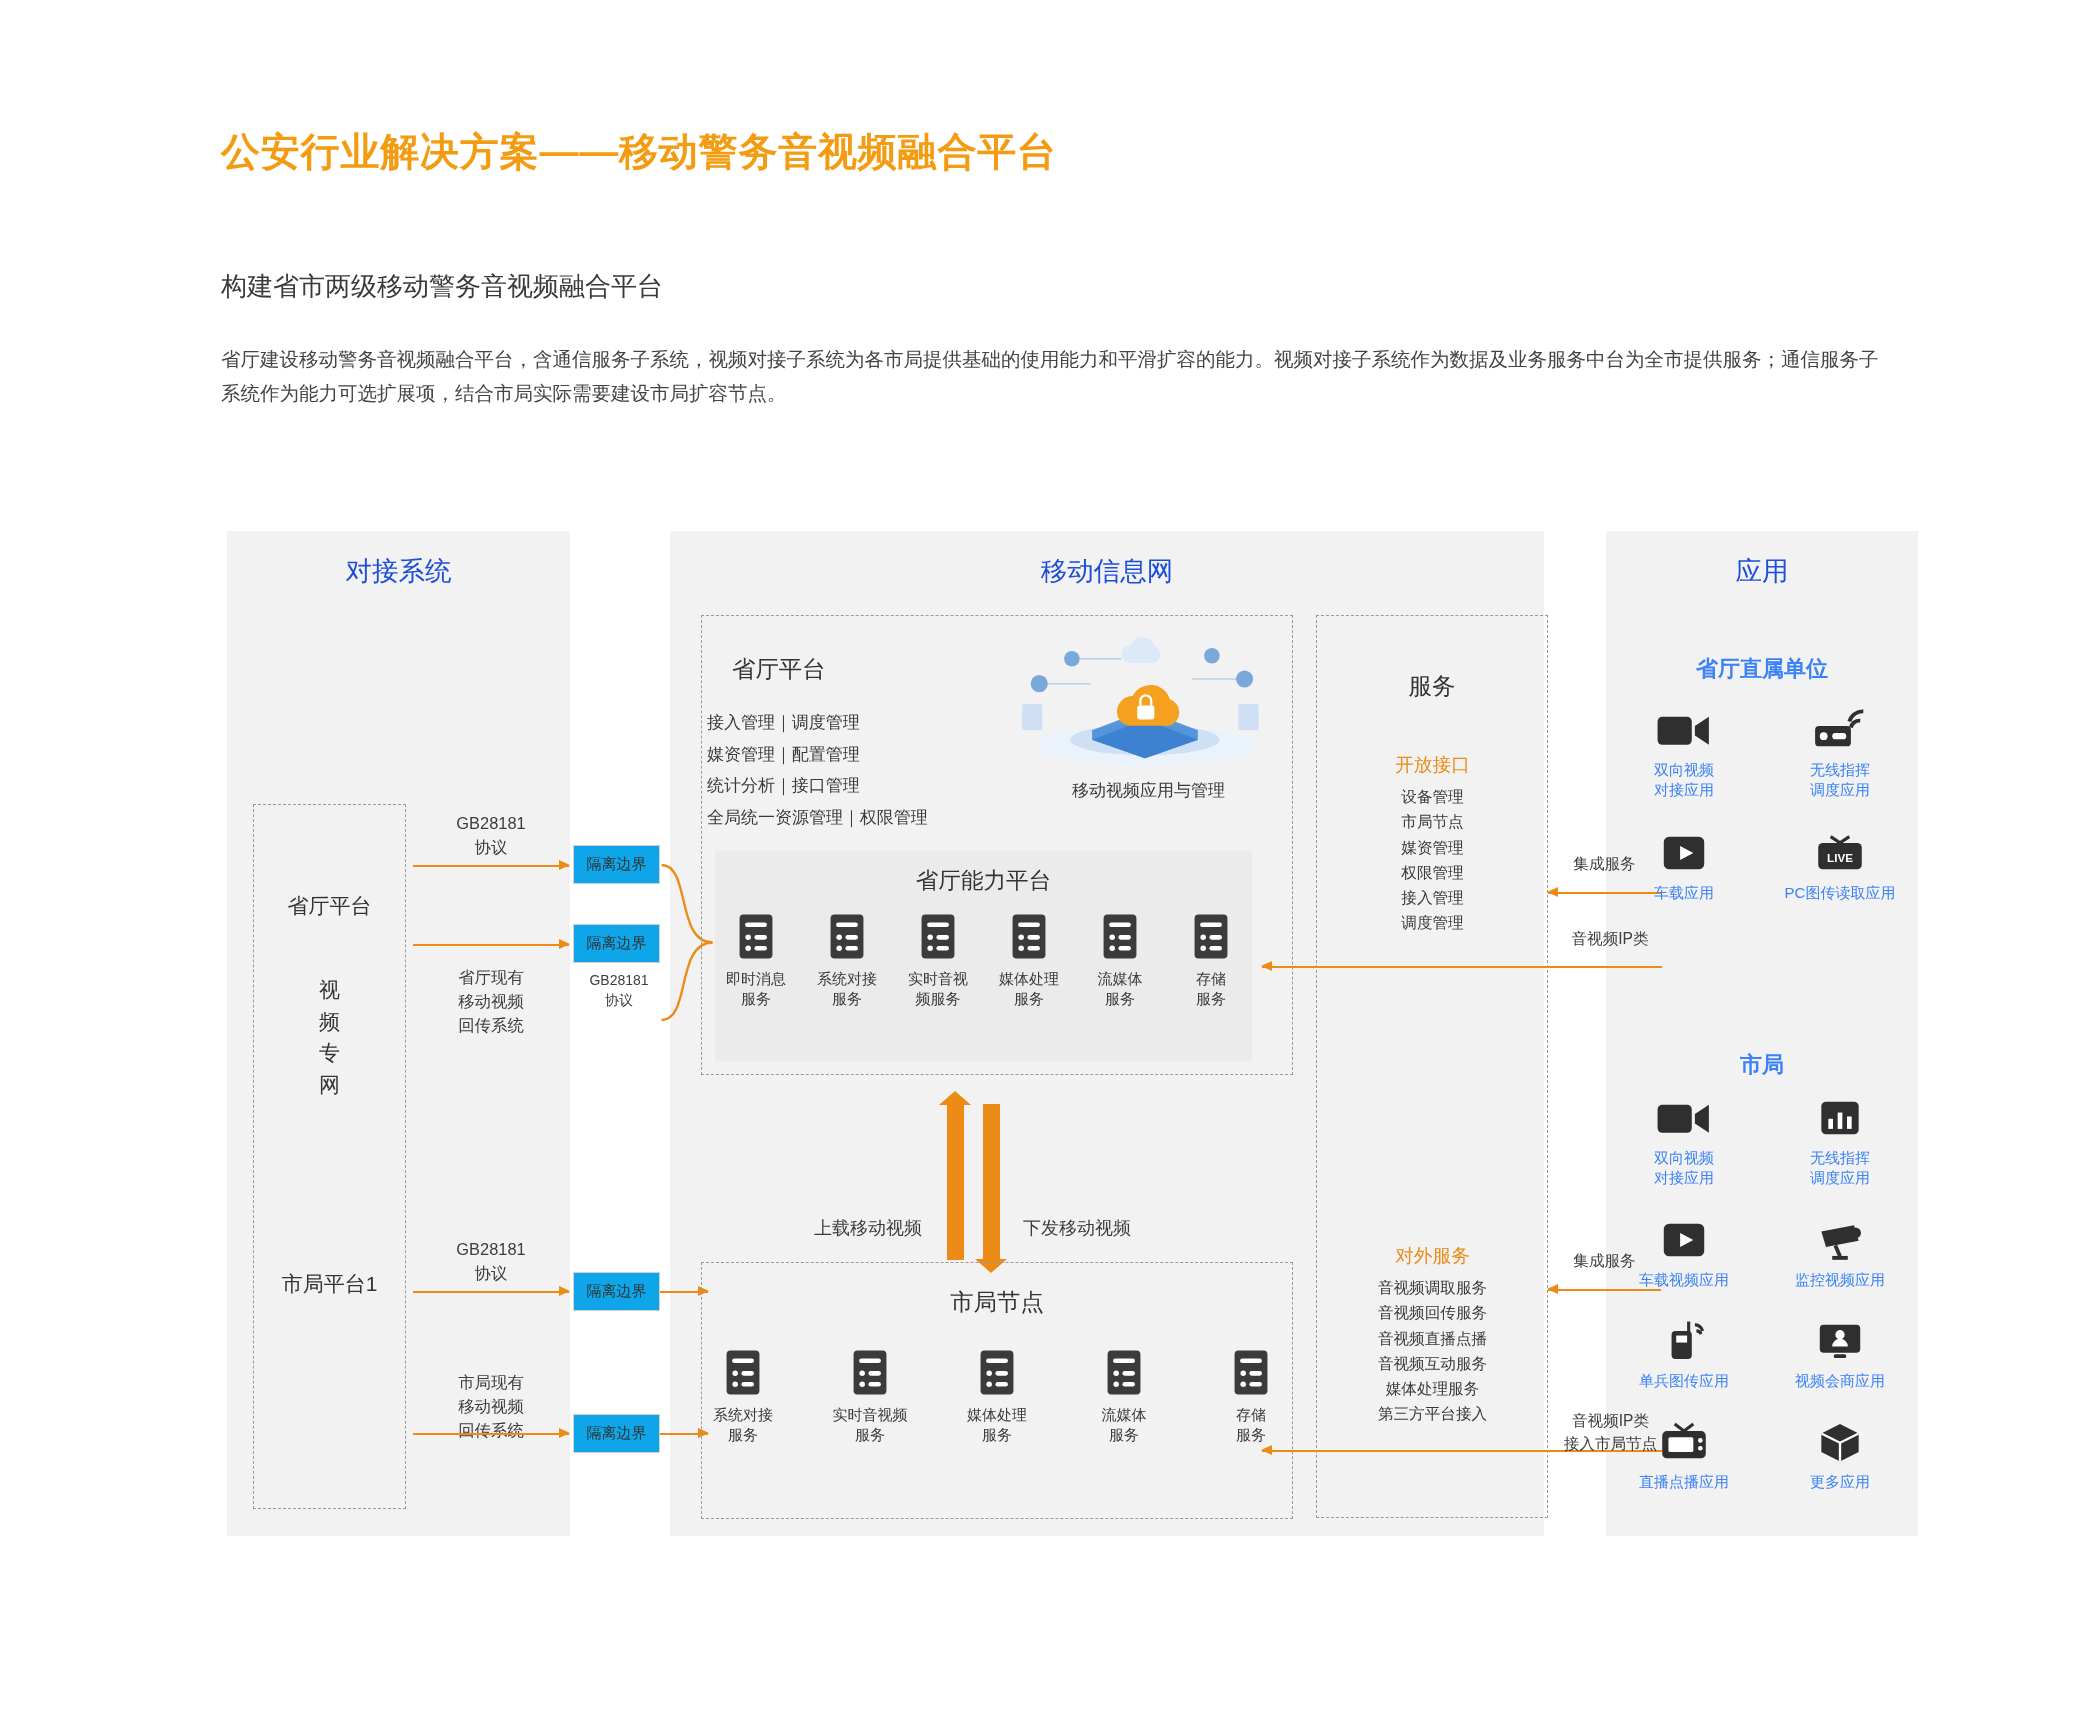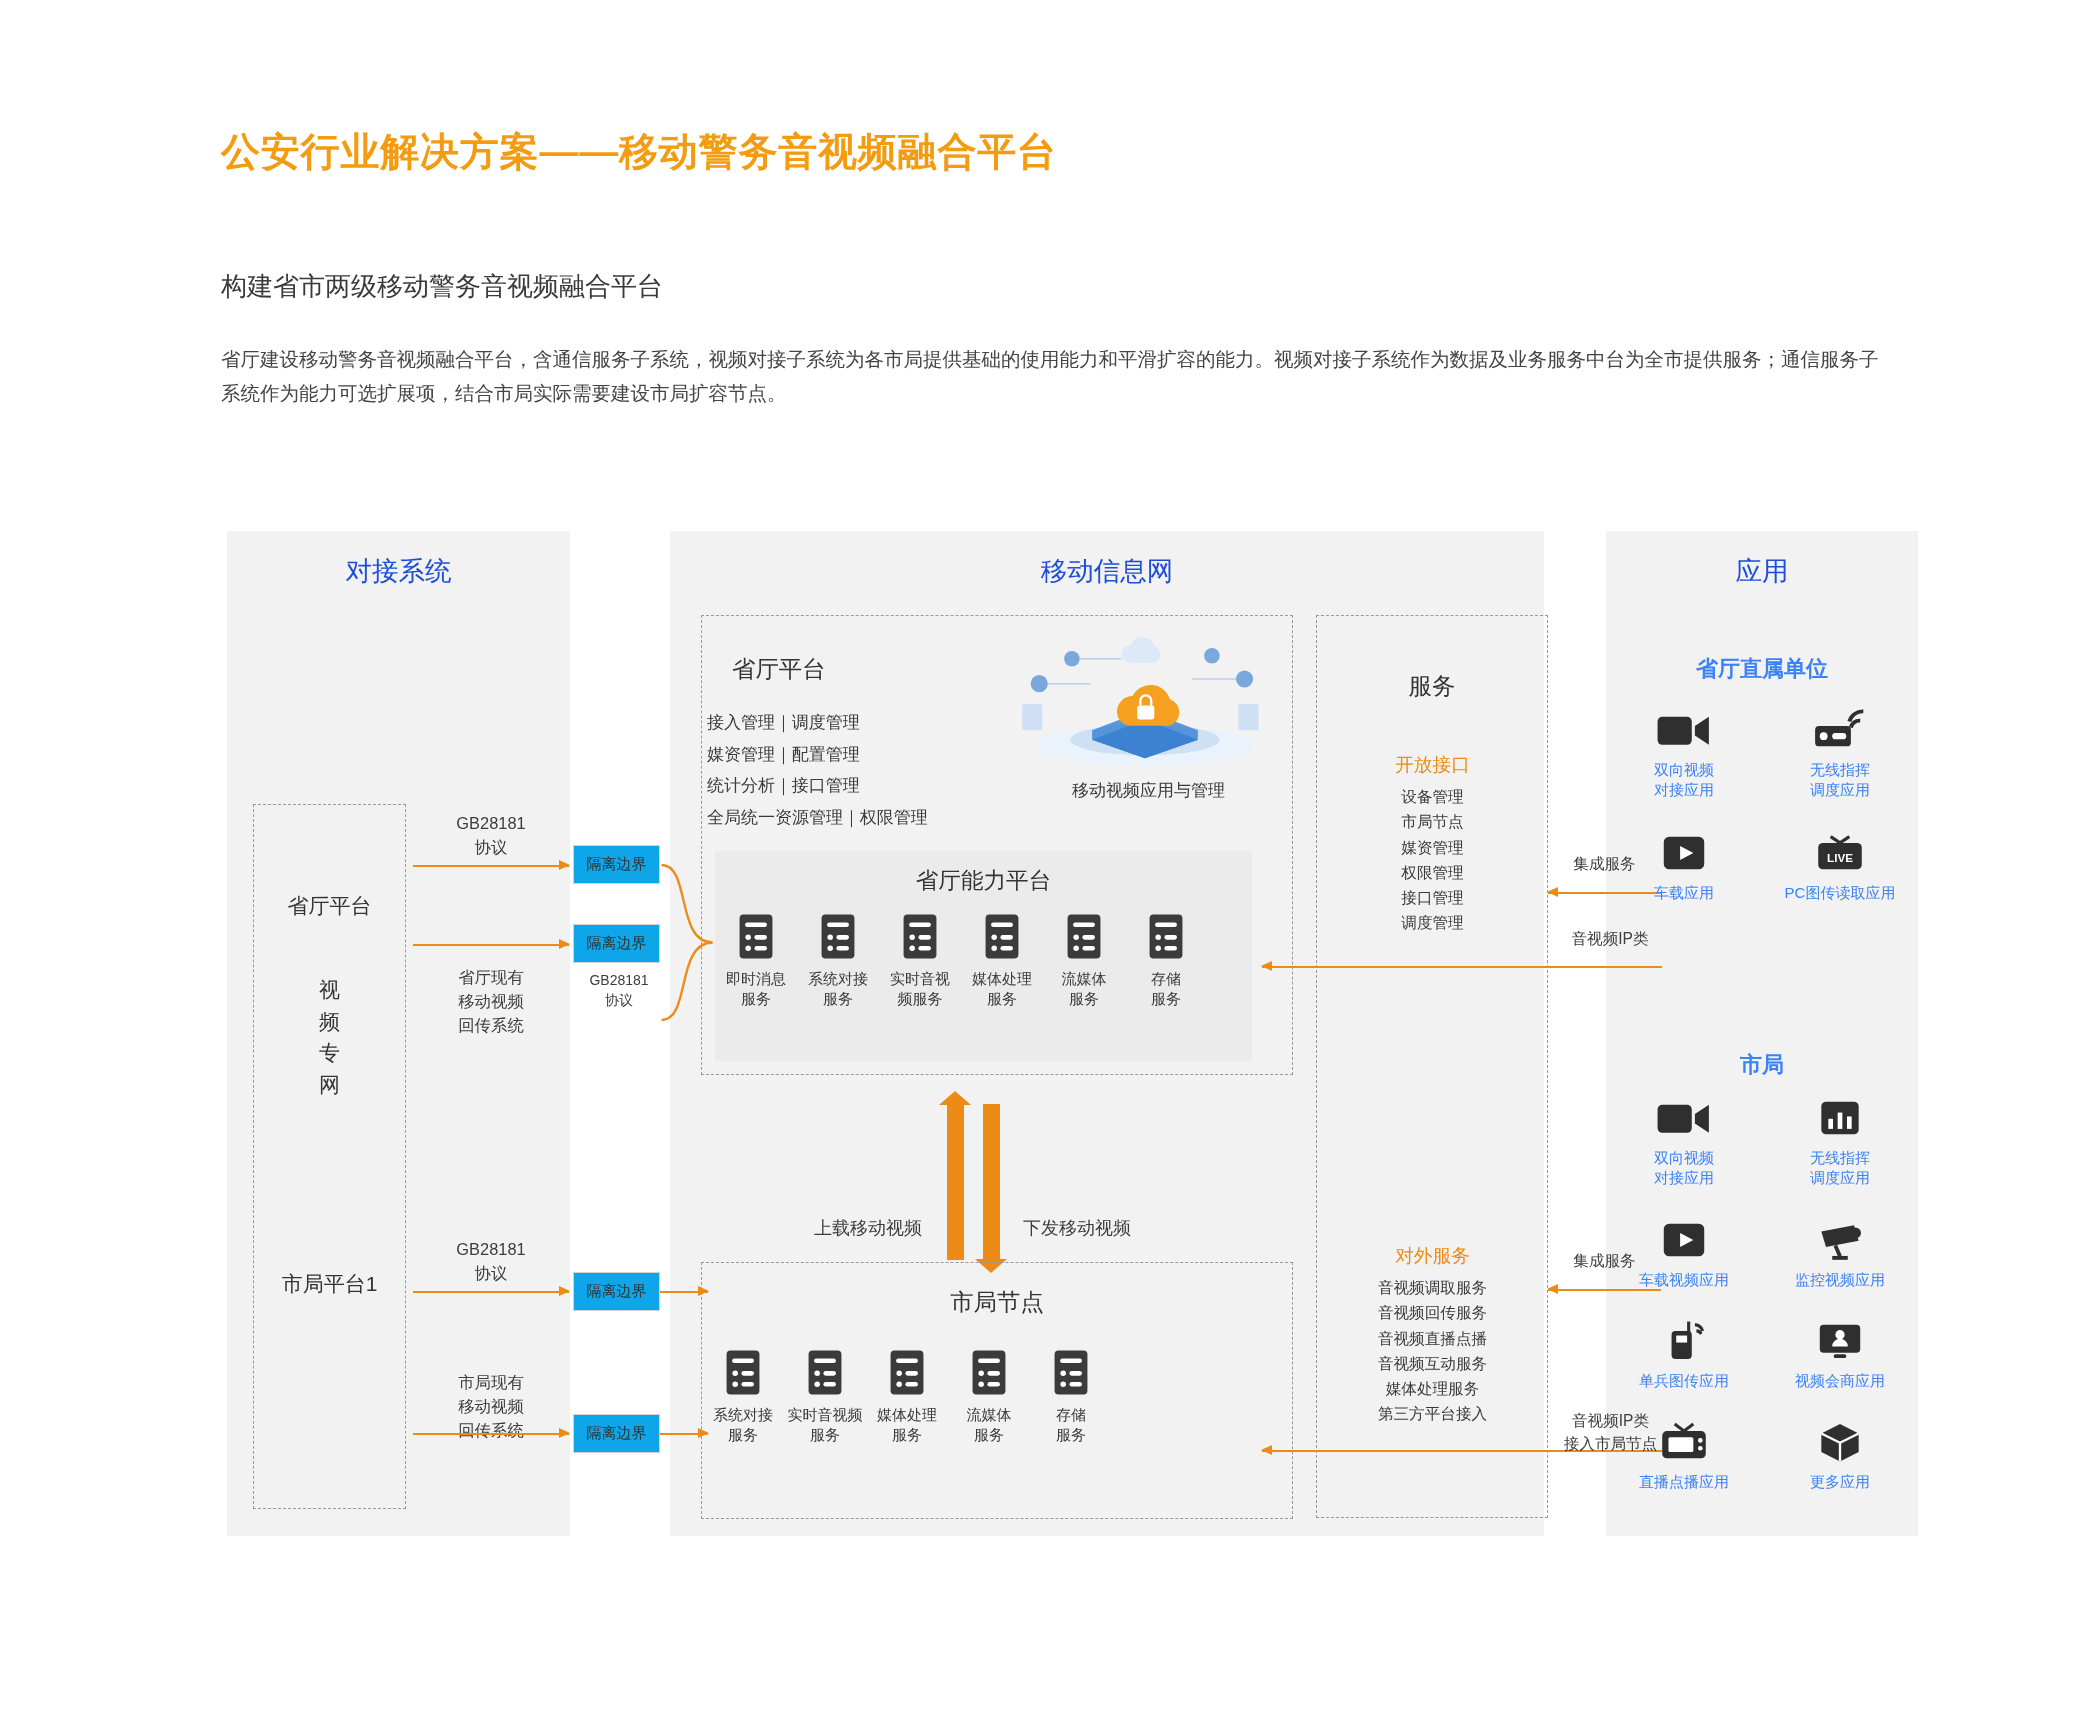--- a/index.html
+++ b/index.html
@@ -103,21 +103,21 @@
 
   
   .cloud-art { position:absolute; left:1005px; top:637px; width:280px; height:140px; }
 
   
   .cap-box {
     position:absolute; background:#ebebeb;
   }
   #cap-prov { left:715px; top:851px; width:537px; height:210px; }
   .cap-title { position:absolute; width:100%; text-align:center; top:14px; font-size:22.6px; color:#333; }
-  .srv-row { position:absolute; top:62px; left:0; width:100%; display:flex; justify-content:flex-start; }
+  .srv-row { position:absolute; top:62px; left:0; width:100%; display:flex; justify-content:space-between; }
   .srv { width:82px; text-align:center; }
   .srv .cap { font-size:15px; color:#3a3a3a; line-height:1.35; margin-top:6.2px; }
 
   
   #city-dbox { left:701px; top:1262px; width:592px; height:257px; }
   .city-title { position:absolute; width:100%; text-align:center; top:23.4px; font-size:23.4px; color:#333; }
 
   
   #svc-dbox { left:1316px; top:615px; width:232px; height:903px; }
   .svc-head { position:absolute; left:1316px; top:670px; width:232px; text-align:center; font-size:23.4px; color:#333; }
@@ -381,21 +381,21 @@
   <div class="dbox" id="svc-dbox"></div>
   <div class="svc-head">服务</div>
 
   <div class="svc-card" style="top:741px; height:226px;">
     <div class="hd">开放接口</div>
     <div class="items">
       <div>设备管理</div>
       <div>市局节点</div>
       <div>媒资管理</div>
       <div>权限管理</div>
-      <div>接口管理</div>
+      <div>接入管理</div>
       <div>调度管理</div>
     </div>
   </div>
 
 
   <div class="svc-card" style="top:1232px; height:234px;">
     <div class="hd">对外服务</div>
     <div class="items">
       <div>音视频调取服务</div>
       <div>音视频回传服务</div>

